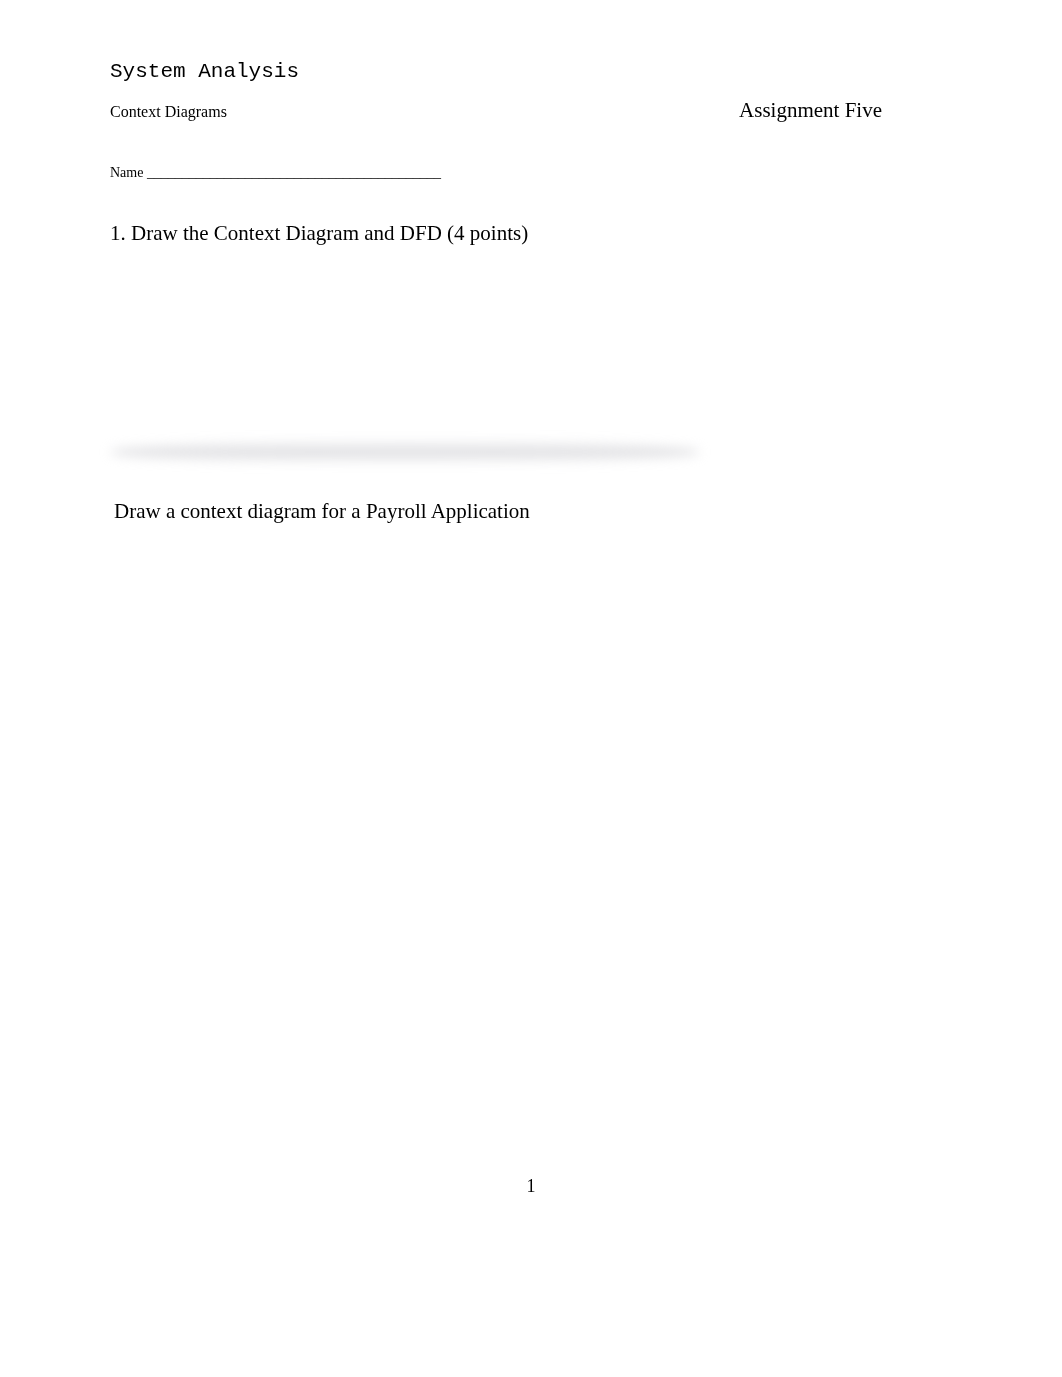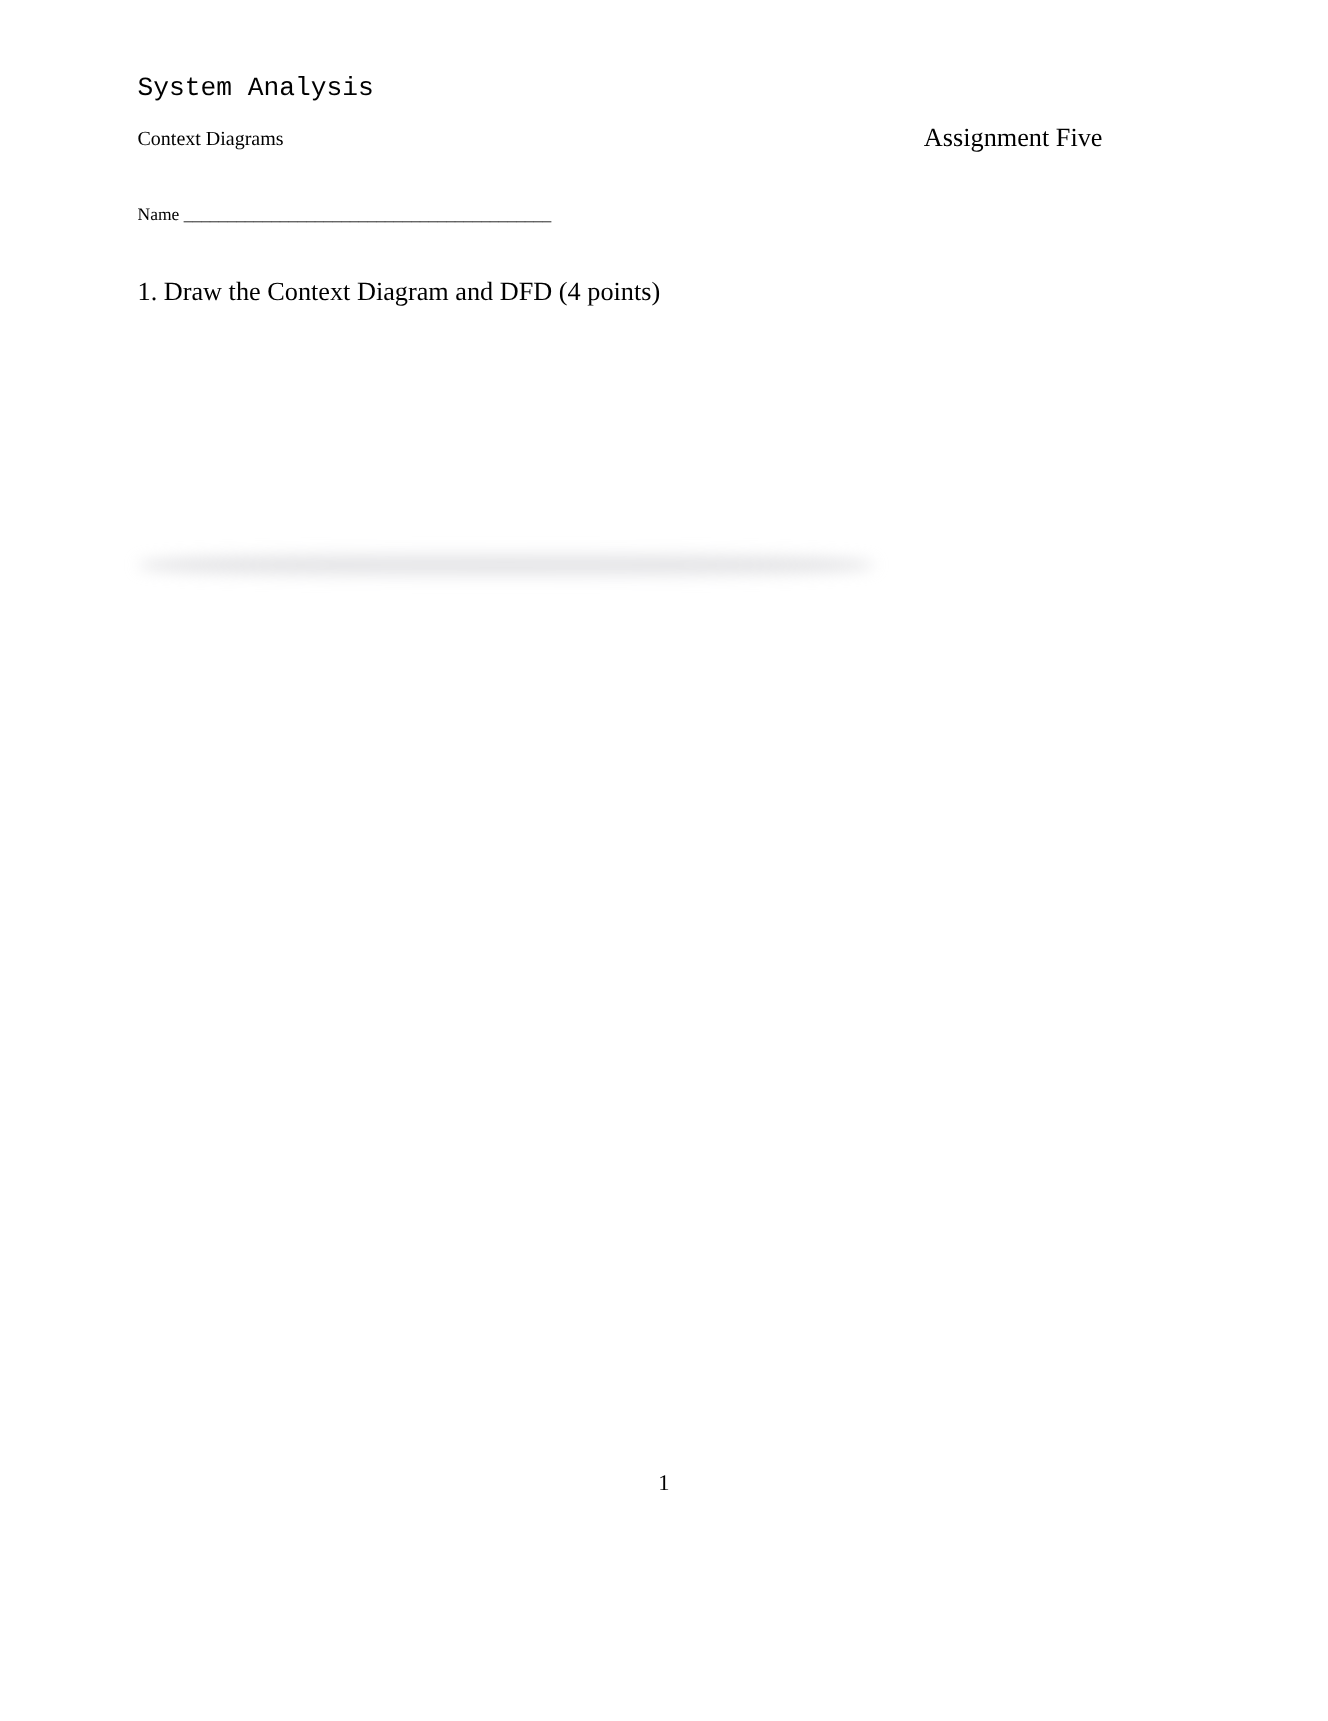--- a/index.html
+++ b/index.html
@@ -98,16 +98,17 @@
     <span>Name</span><span class="underline"> __________________________________________</span>
   </div>
 
   <div class="question1">1. Draw the Context Diagram and DFD (4 points)</div>
 
   <div class="blur-band-container">
     <div class="blur-band"></div>
   </div>
 
 
+  <div class="question2-body">Draw a context diagram for a Payroll Application</div>
 
   <div class="page-number">1</div>
 
 </div>
 
 </body></html>

